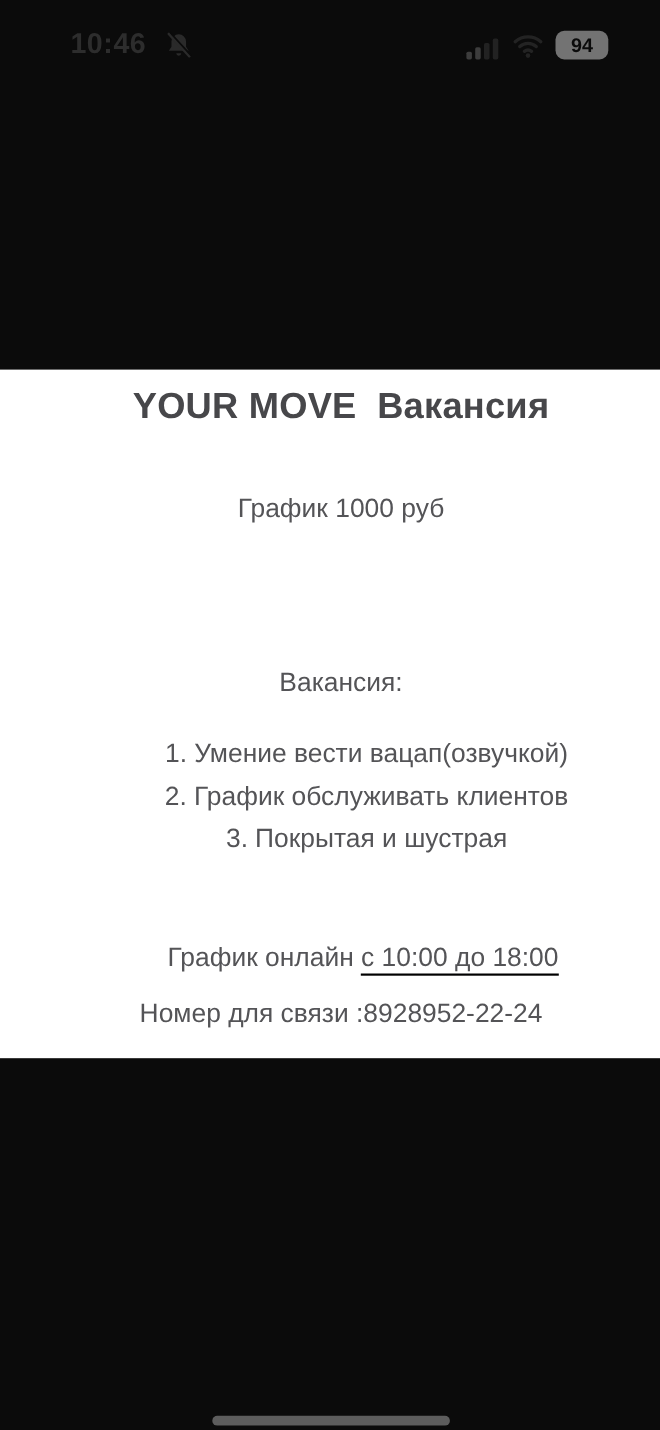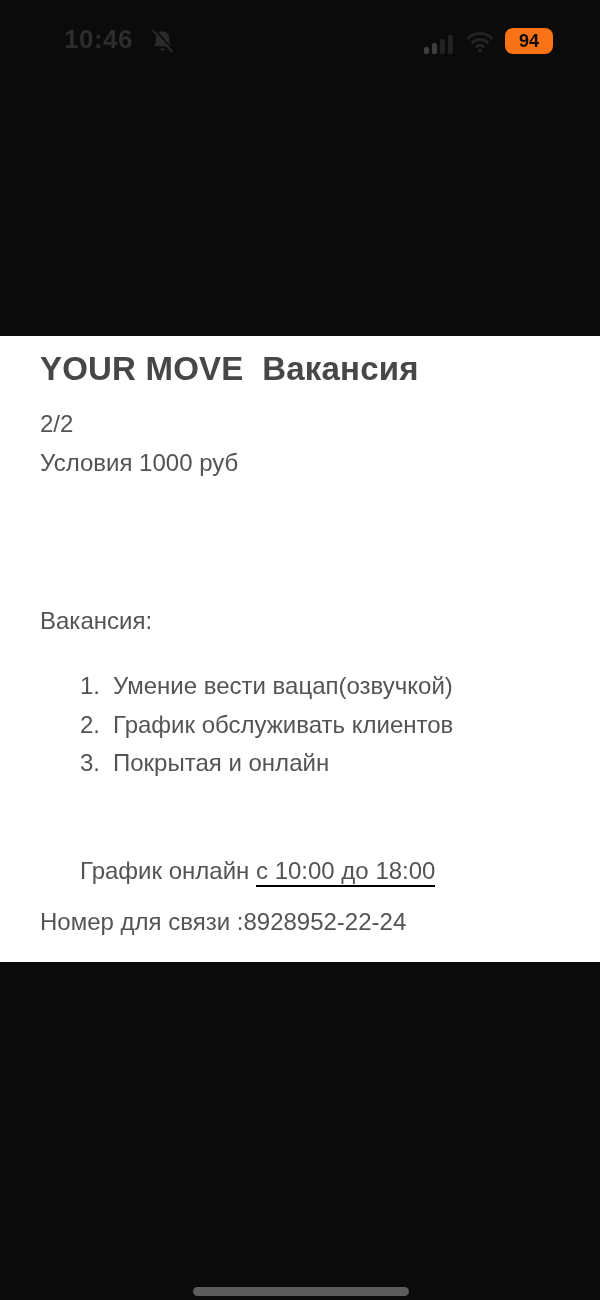--- a/index.html
+++ b/index.html
@@ -64,20 +64,21 @@
     font-weight: 700;
     color: #0b0b0b;
   }
 
   
   .card {
     position: absolute;
     top: 336px; left: 0;
     width: 600px; height: 626px;
     background: #ffffff;
+    text-align: center;
   }
   .card .line {
     position: absolute;
     left: 40px;
     right: 20px;
     font-size: 24px;
     line-height: 27px;
     color: #545457;
     white-space: pre-wrap;
   }
@@ -142,40 +143,39 @@
         <div class="bar b4"></div>
     </div>
 
     <svg class="wifi-icon" viewBox="0 0 24 20">
       <path d="M2 6.5a15 15 0 0 1 20 0" fill="none" stroke="#232323" stroke-width="2.6" stroke-linecap="round"></path>
       <path d="M5.6 10.3a9.5 9.5 0 0 1 12.8 0" fill="none" stroke="#232323" stroke-width="2.6" stroke-linecap="round"></path>
       <path d="M9.2 14a4.6 4.6 0 0 1 5.6 0" fill="none" stroke="#232323" stroke-width="2.6" stroke-linecap="round"></path>
       <circle cx="12" cy="17.3" r="1.8" fill="#232323"></circle>
     </svg>
 
-    <div class="battery-badge" style="background:#f97316;">94</div>
+    <div class="battery-badge" style="background:#737373;">94</div>
   </div>
 
   <div class="card">
 
     <div class="line title">YOUR MOVE  Вакансия</div>
 
-    <div class="line t-page">2/2</div>
-    <div class="line t-pay">Условия 1000 руб</div>
+    <div class="line t-pay">График 1000 руб</div>
 
     <div class="line t-cond">Вакансия:</div>
 
     <div class="line t-item1 list-row">
       <span class="list-num">1.</span><span>Умение вести вацап(озвучкой)</span>
     </div>
     <div class="line t-item2 list-row">
       <span class="list-num">2.</span><span>График обслуживать клиентов</span>
     </div>
     <div class="line t-item3 list-row">
-      <span class="list-num">3.</span><span>Покрытая и онлайн</span>
+      <span class="list-num">3.</span><span>Покрытая и шустрая</span>
     </div>
 
     <div class="line t-schedule">
       <span>График онлайн </span><span class="underlined">с 10:00 до 18:00</span>
     </div>
 
     <div class="line t-phone">Номер для связи :8928952-22-24</div>
   </div>
 
   <div class="home-indicator"></div>

